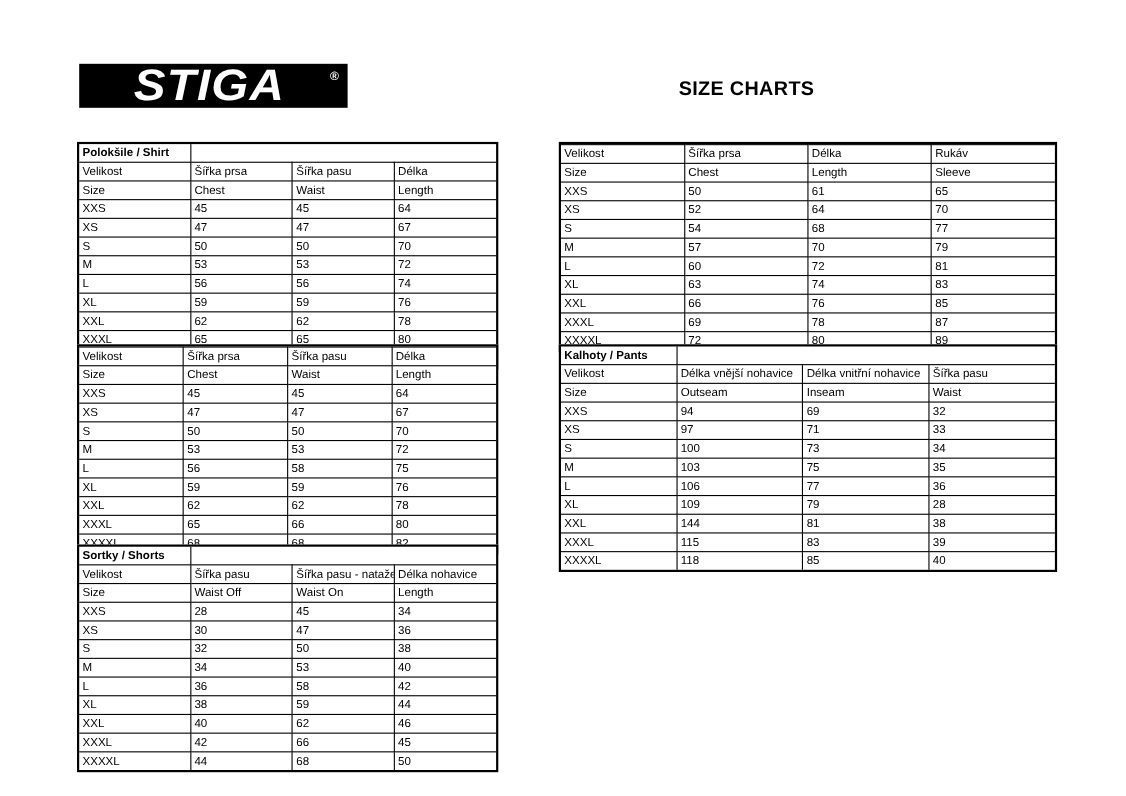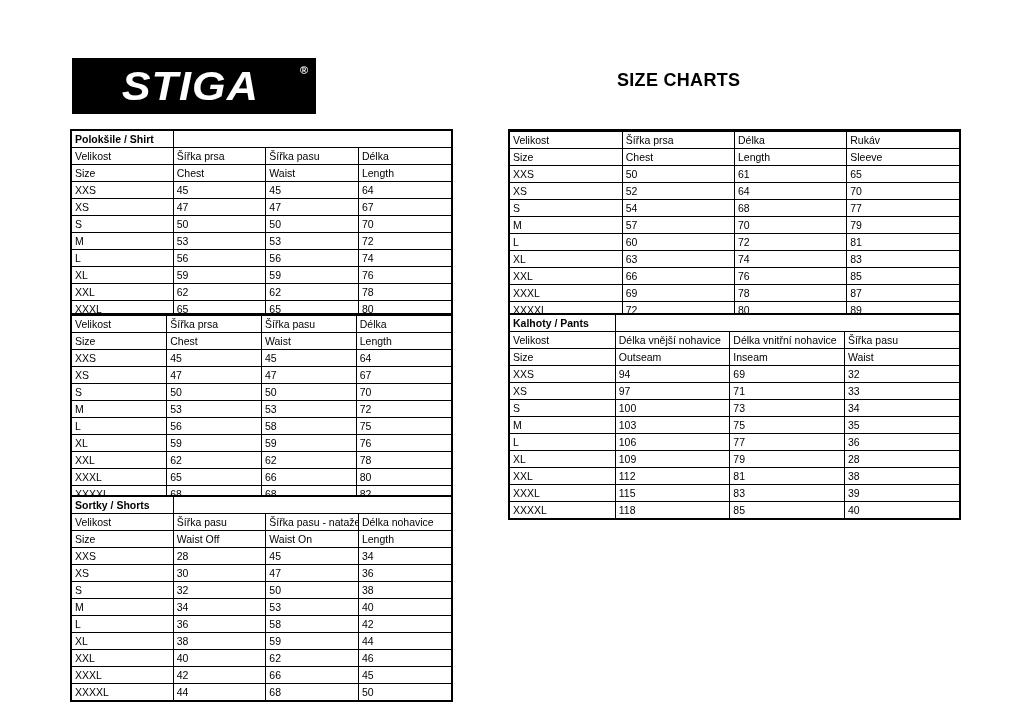--- a/index.html
+++ b/index.html
@@ -28,21 +28,21 @@
     left: 0;
     top: 58px;
     width: 1024px;
     height: 62px;
   }
   .logo {
     position: absolute;
     left: 72px;
     top: 0px;
     width: 244px;
-    height: 56px;
+    height: 40px;
     background: #000000;
     display: flex;
     align-items: center;
     justify-content: center;
     text-align: center;
   }
   .logo-text {
     color: #ffffff;
     font-family: "Liberation Sans", sans-serif;
     font-weight: bold;
@@ -406,21 +406,21 @@
             <td class="last-col">36</td>
           </tr>
       <tr>
             <td class="first-col">XL</td>
             <td>109</td>
             <td>79</td>
             <td class="last-col">28</td>
           </tr>
       <tr>
             <td class="first-col">XXL</td>
-            <td>112</td>
+            <td>144</td>
             <td>81</td>
             <td class="last-col">38</td>
           </tr>
       <tr>
             <td class="first-col">XXXL</td>
             <td>115</td>
             <td>83</td>
             <td class="last-col">39</td>
           </tr>
       <tr class="last-row">

